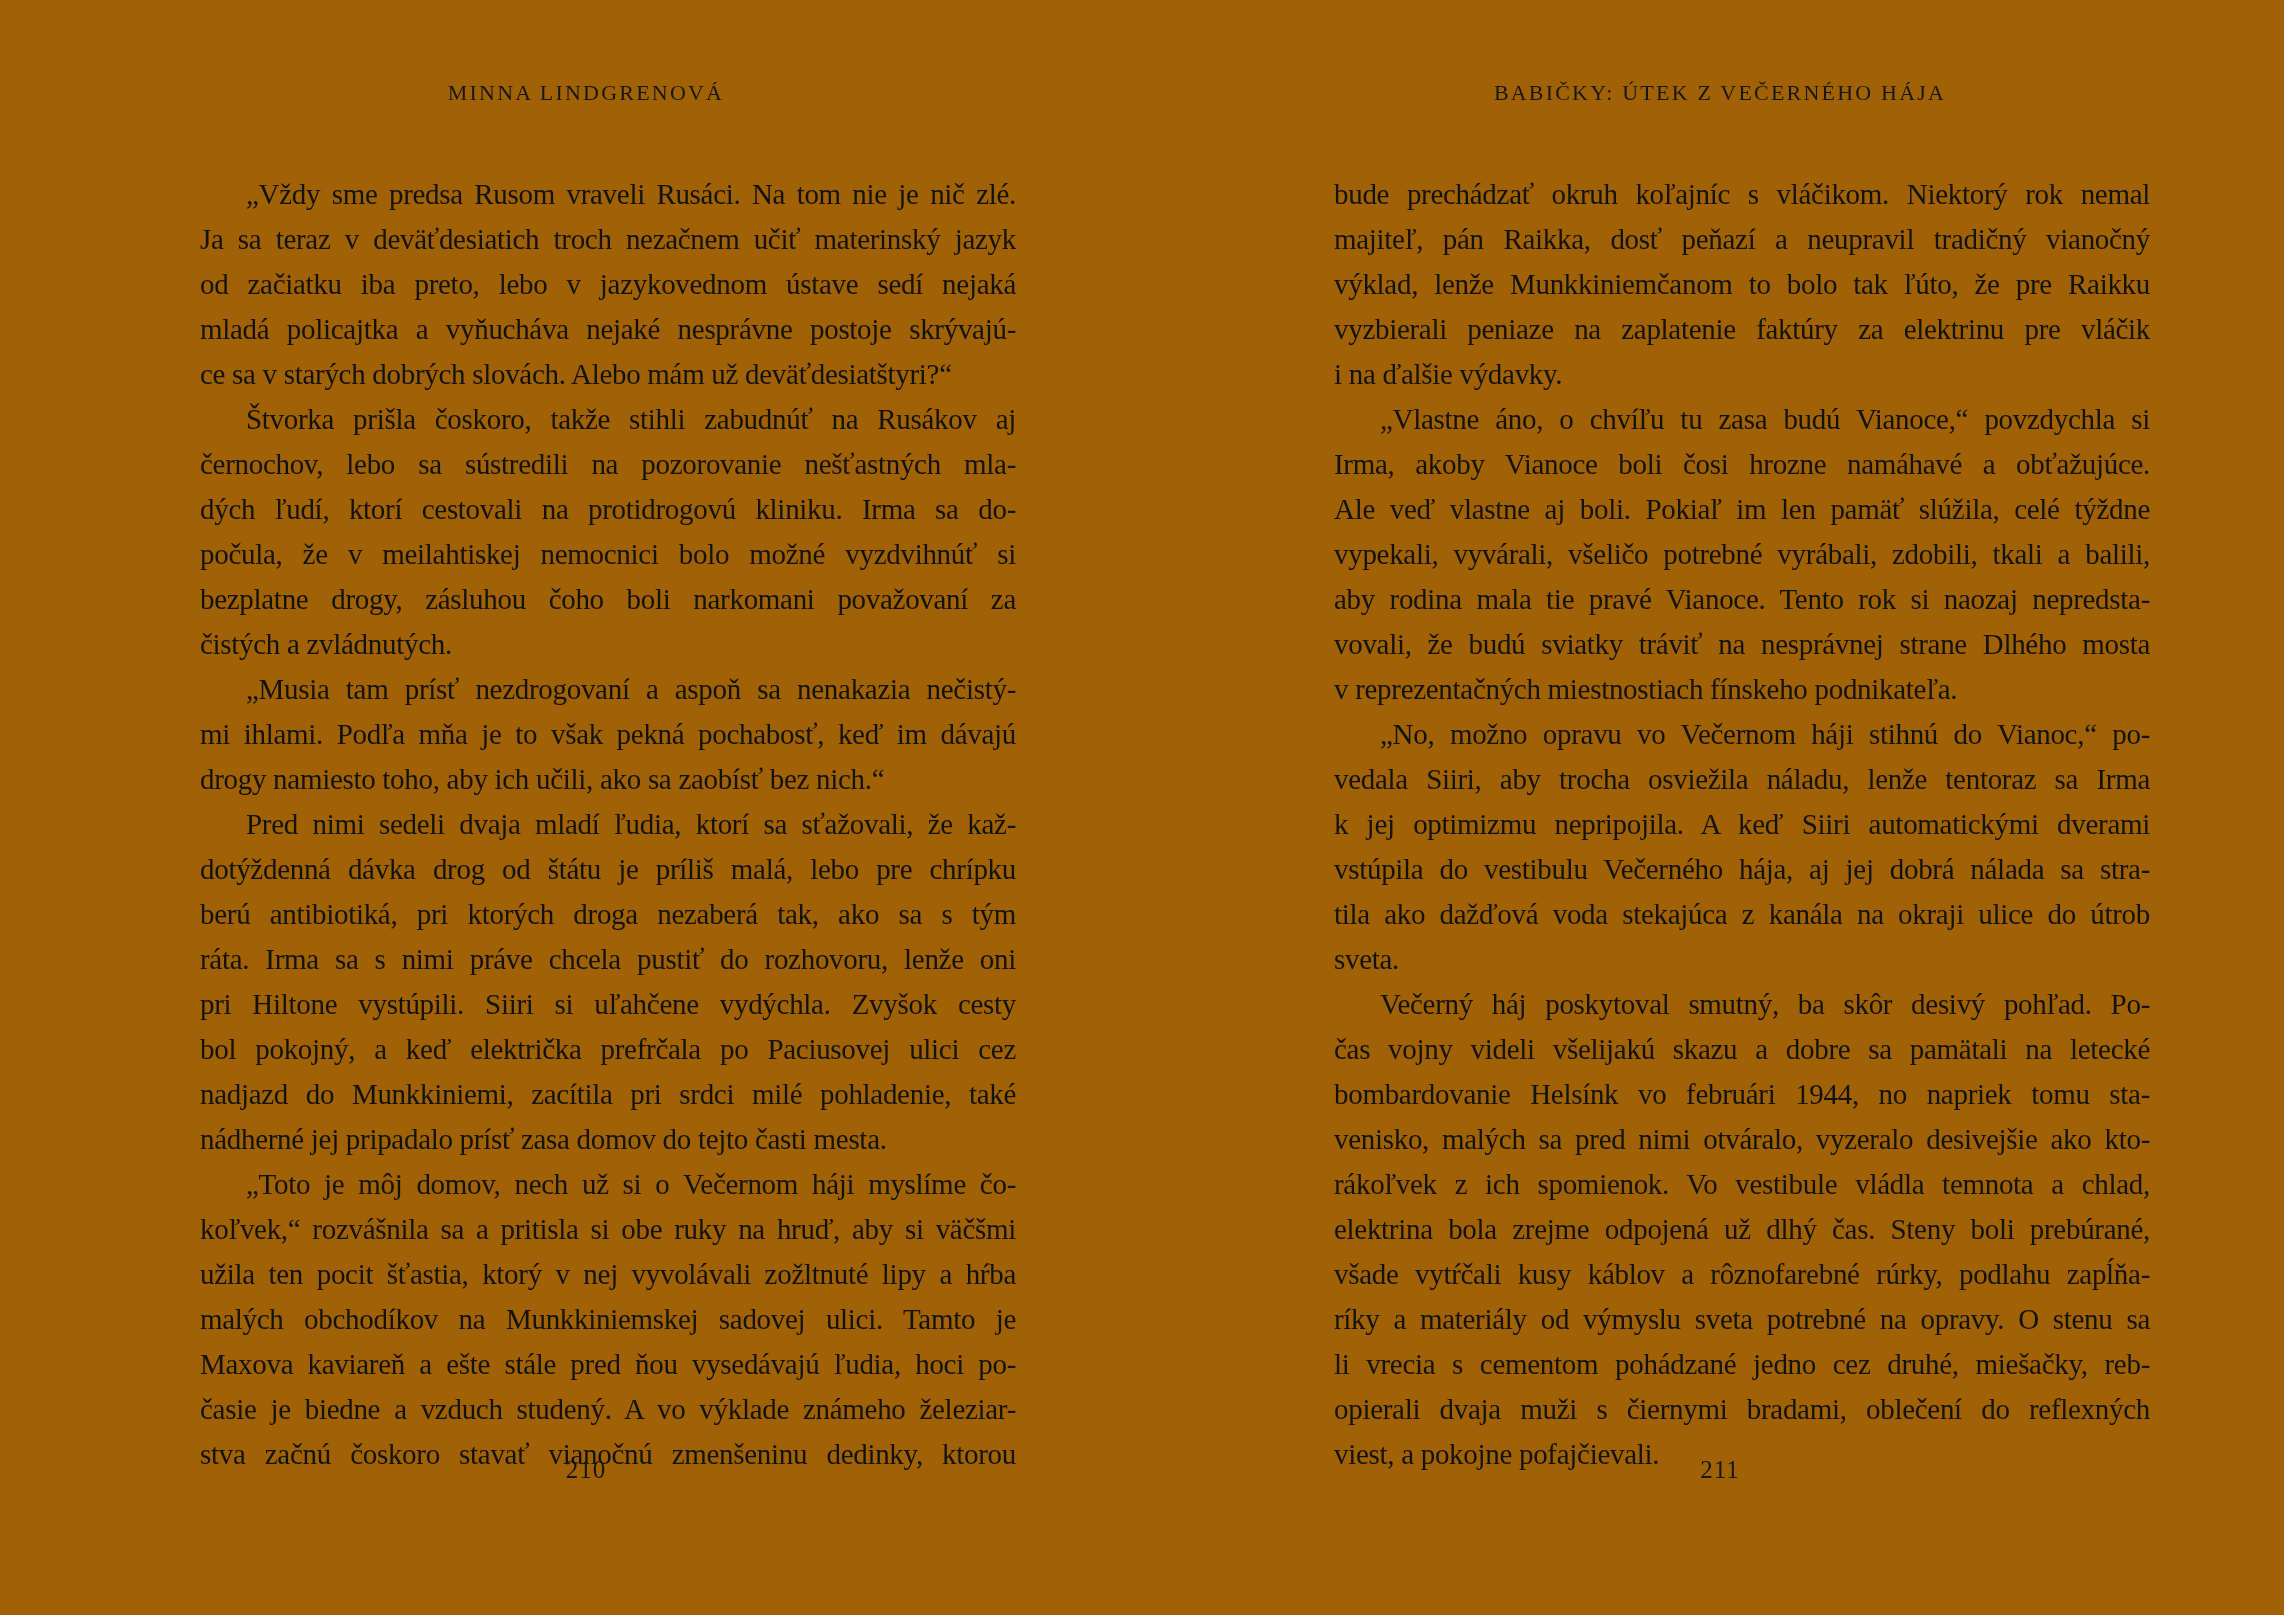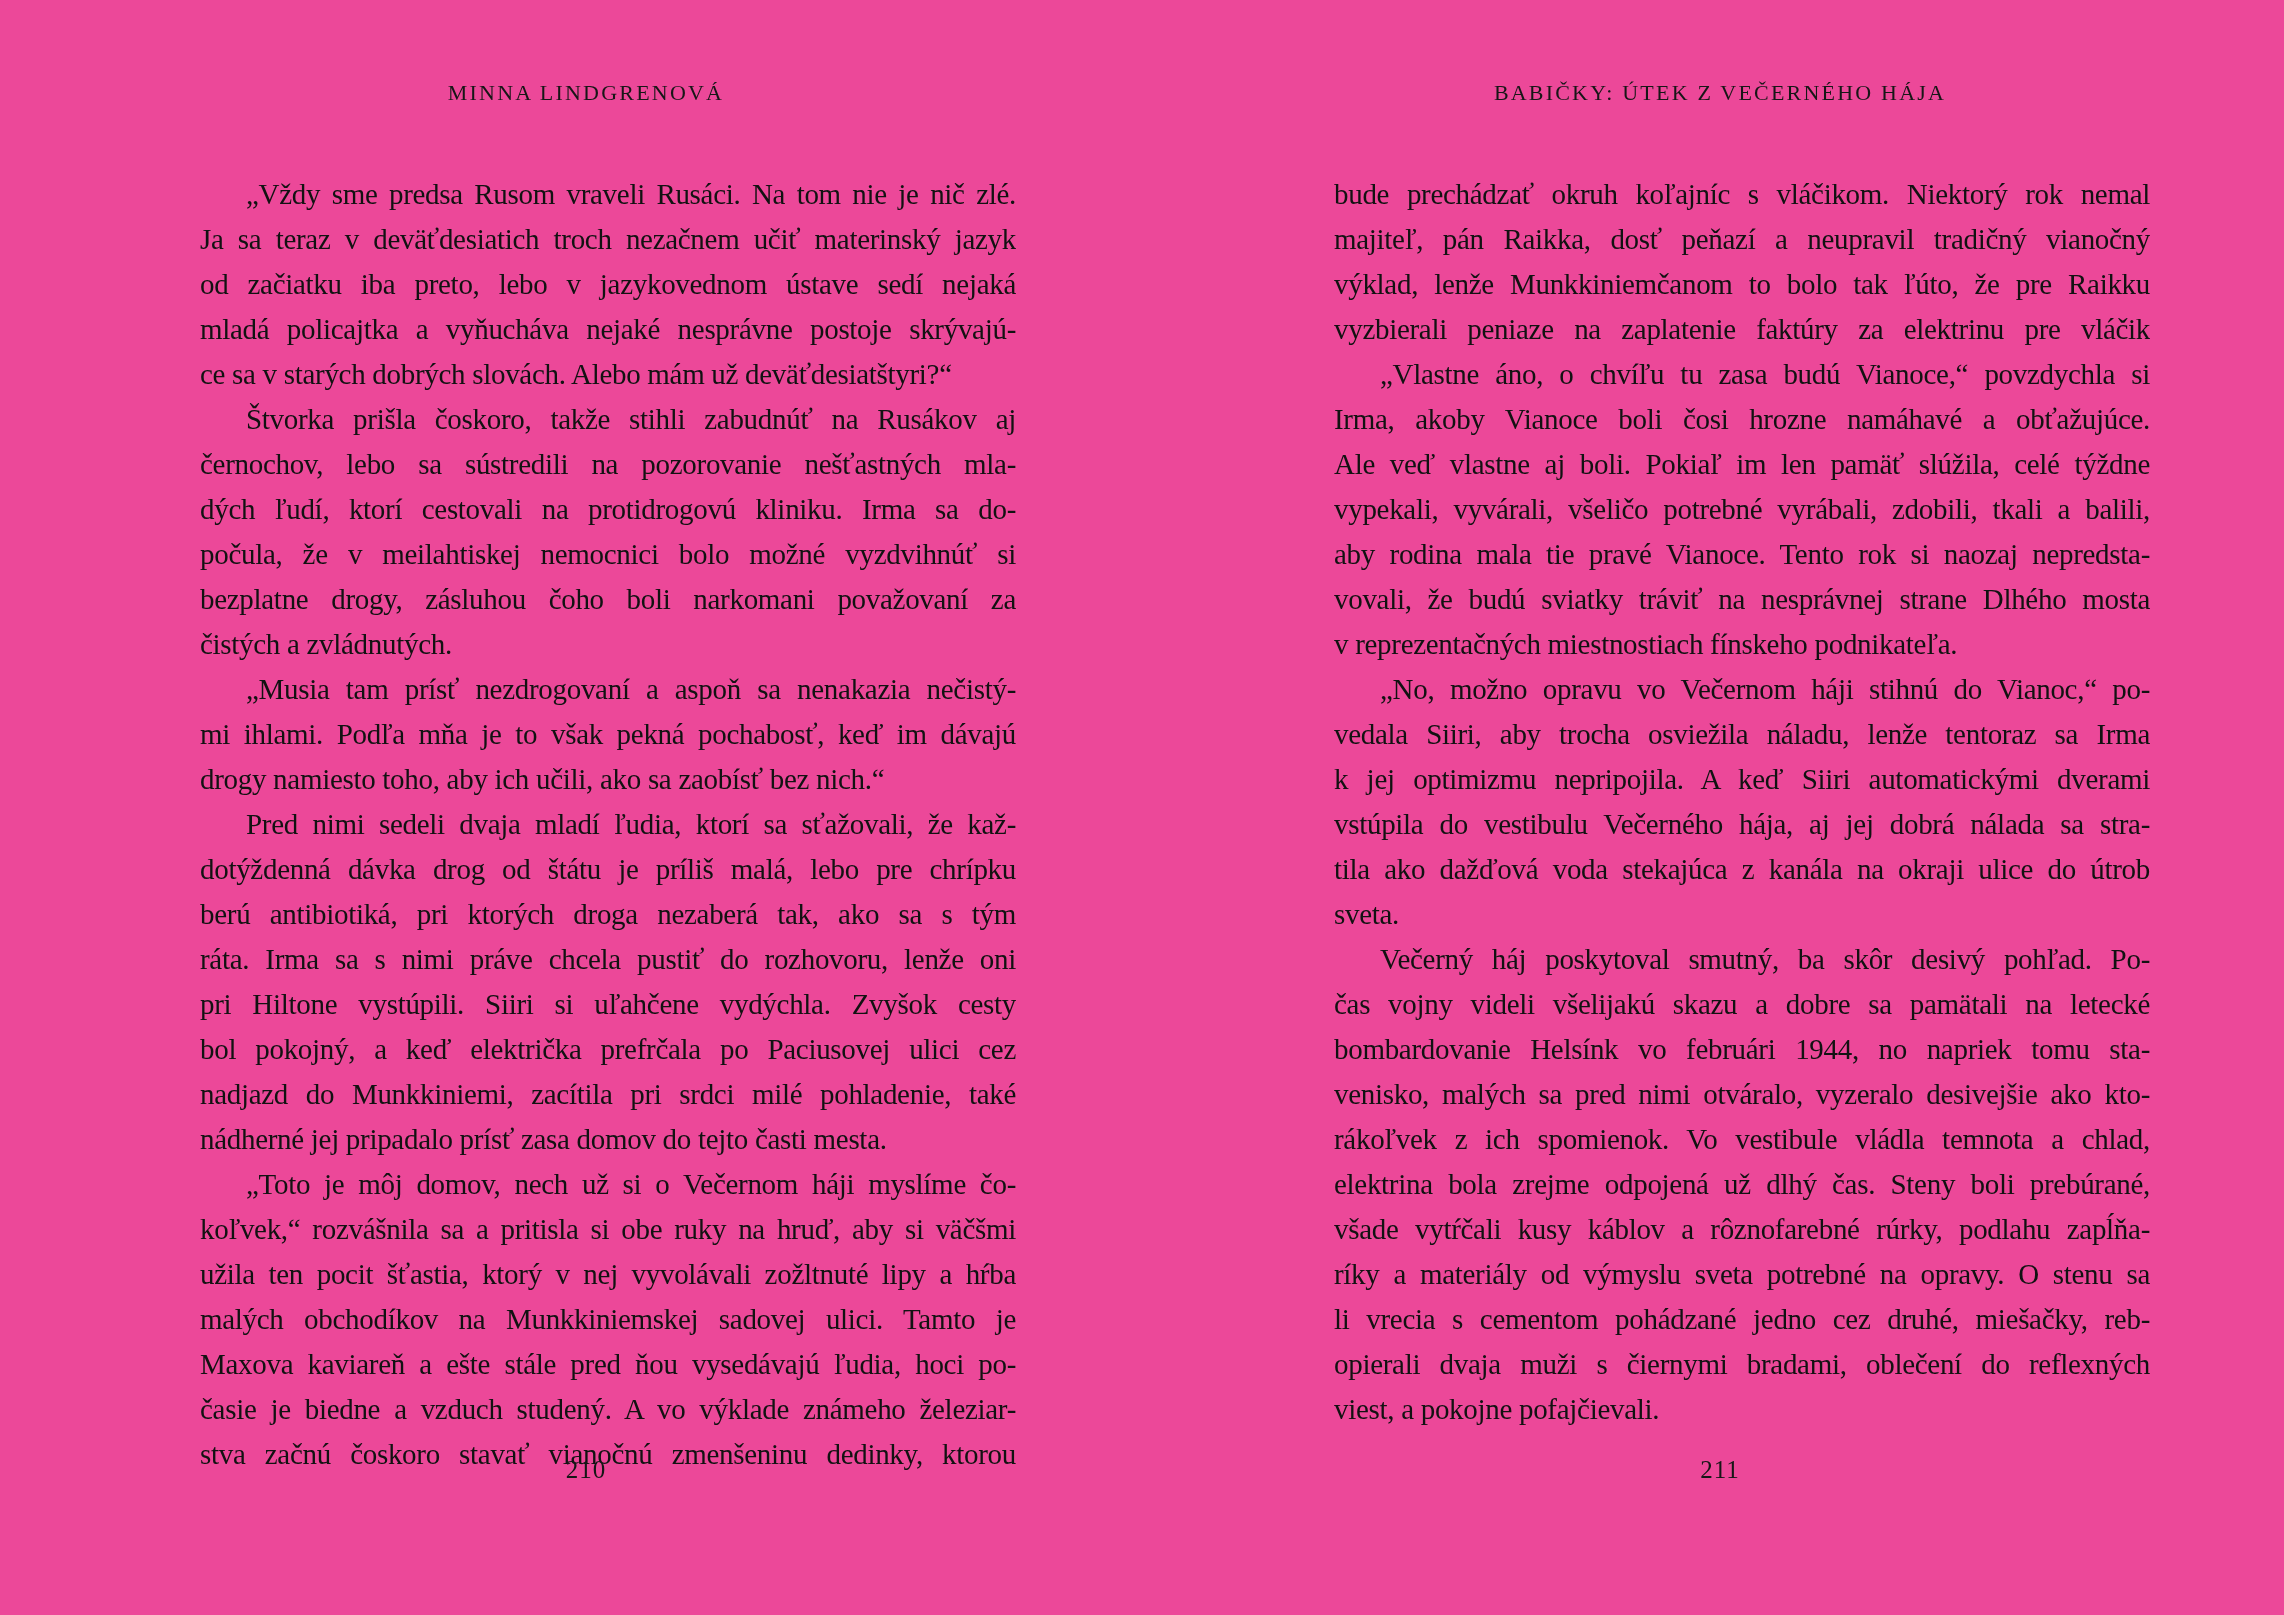--- a/index.html
+++ b/index.html
@@ -9,21 +9,21 @@
     width: 2284px;
     height: 1615px;
     overflow: hidden;
     font-family: "Liberation Serif", "DejaVu Serif", serif;
     color: #121212;
   }
   .spread {
     position: relative;
     width: 2284px;
     height: 1615px;
-    background: #ec4899;
+    background: #a16207;
   }
   .page {
     position: absolute;
     top: 0;
     height: 1615px;
   }
   #left-page  { left: 156px;  width: 860px; }
   #right-page { left: 1290px; width: 860px; }
 
   .running-header {
@@ -121,20 +121,21 @@
   </div>
 
   <div class="page" id="right-page">
     <div class="running-header">BABIČKY: ÚTEK Z VEČERNÉHO HÁJA</div>
     <div class="page-body">
         <div class="paragraph">
           <div class="line">bude prechádzať okruh koľajníc s vláčikom. Niektorý rok nemal</div>
           <div class="line">majiteľ, pán Raikka, dosť peňazí a neupravil tradičný vianočný</div>
           <div class="line">výklad, lenže Munkkiniemčanom to bolo tak ľúto, že pre Raikku</div>
           <div class="line">vyzbierali peniaze na zaplatenie faktúry za elektrinu pre vláčik</div>
+          <div class="line end">i na ďalšie výdavky.</div>
         </div>
         <div class="paragraph">
           <div class="line indent">„Vlastne áno, o chvíľu tu zasa budú Vianoce,“ povzdychla si</div>
           <div class="line">Irma, akoby Vianoce boli čosi hrozne namáhavé a obťažujúce.</div>
           <div class="line">Ale veď vlastne aj boli. Pokiaľ im len pamäť slúžila, celé týždne</div>
           <div class="line">vypekali, vyvárali, všeličo potrebné vyrábali, zdobili, tkali a balili,</div>
           <div class="line">aby rodina mala tie pravé Vianoce. Tento rok si naozaj nepredsta-</div>
           <div class="line">vovali, že budú sviatky tráviť na nesprávnej strane Dlhého mosta</div>
           <div class="line end">v reprezentačných miestnostiach fínskeho podnikateľa.</div>
         </div>

